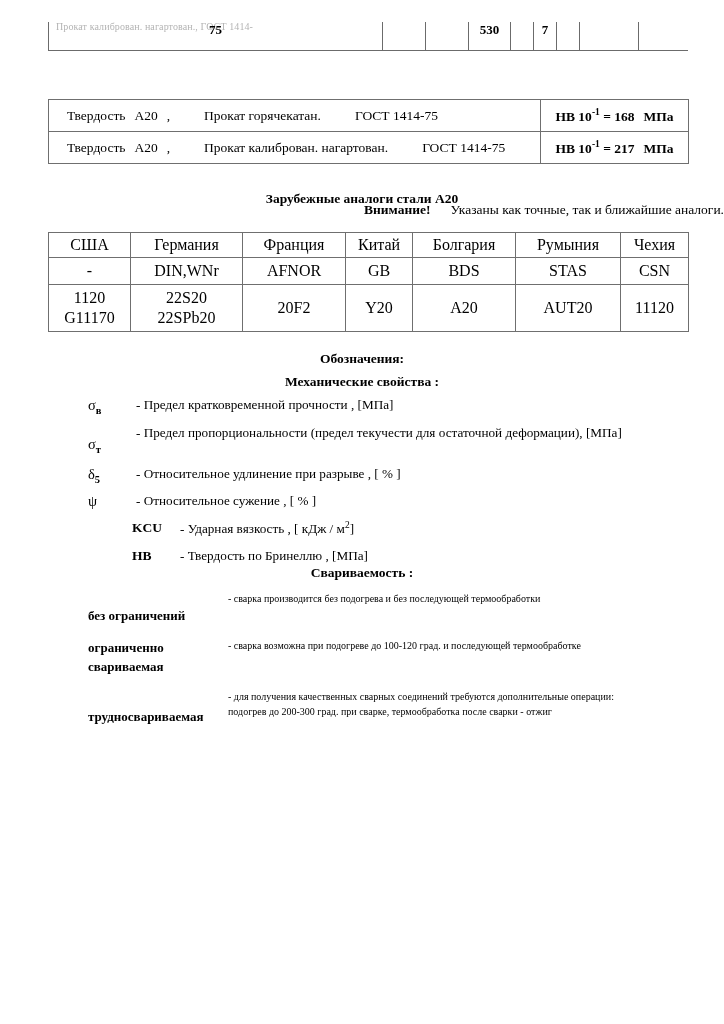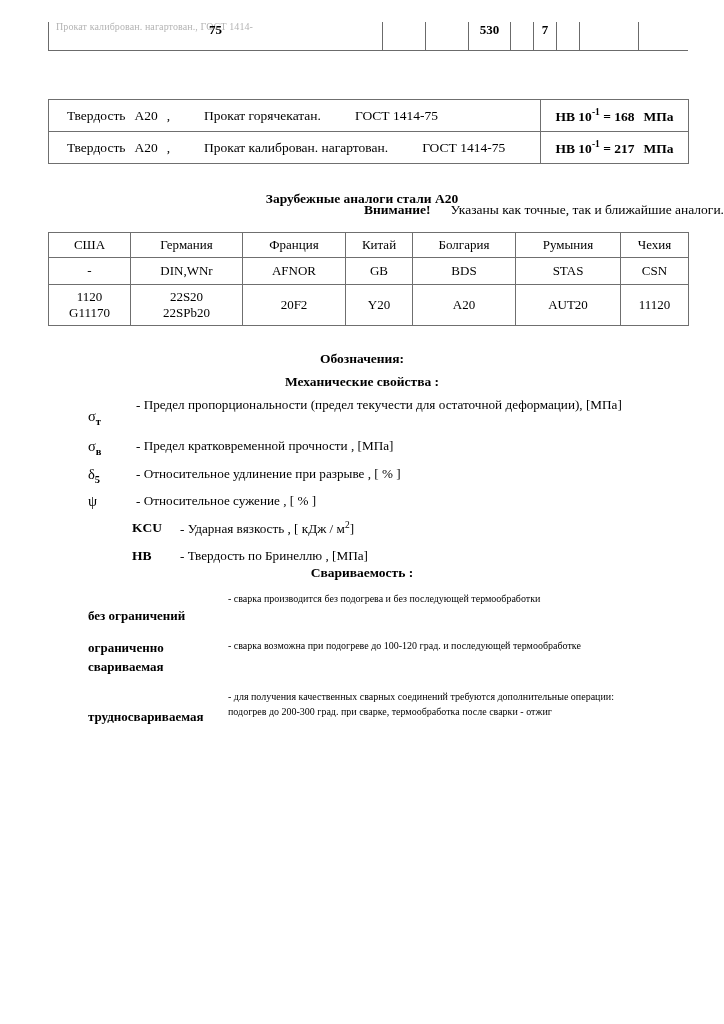--- a/index.html
+++ b/index.html
@@ -114,21 +114,21 @@
     position: absolute;
     left: 48px;
     top: 232px;
     width: 640px;
     border-collapse: collapse;
     table-layout: fixed;
   }
   .analogs td {
     border: 1px solid #6f6f6f;
     text-align: center;
-    font-size: 13px;
+    font-size: 16px;
     vertical-align: middle;
     padding: 0;
   }
   .analogs tr.r-head td { height: 24px; }
   .analogs tr.r-std  td { height: 26px; }
   .analogs tr.r-val  td { height: 34px; line-height: 1.25; padding: 3px 0; }
 
   
   .des-title {
     position: absolute; left: 0; top: 351px; width: 724px;
@@ -309,28 +309,28 @@
       <td>11120</td>
     </tr>
   </tbody>
     </table>
 
   <div class="des-title">Обозначения:</div>
   <div class="des-sub">Механические свойства :</div>
 
   <div class="des-list">
 
+    <div class="des-row">
+      <div class="des-sym"><span class="greek">σ</span><span class="sub">в</span></div>
+      <div class="des-txt">- Предел кратковременной прочности , [МПа]</div>
+    </div>
+
     <div class="des-row two-line">
       <div class="des-sym"><span class="greek">σ</span><span class="sub">т</span></div>
       <div class="des-txt">- Предел пропорциональности (предел текучести для остаточной деформации), [МПа]</div>
-    </div>
-
-    <div class="des-row">
-      <div class="des-sym"><span class="greek">σ</span><span class="sub">в</span></div>
-      <div class="des-txt">- Предел кратковременной прочности , [МПа]</div>
     </div>
 
     <div class="des-row">
       <div class="des-sym"><span class="greek">δ</span><span class="sub">5</span></div>
       <div class="des-txt">- Относительное удлинение при разрыве , [ % ]</div>
     </div>
 
     <div class="des-row">
       <div class="des-sym"><span class="greek">ψ</span></div>
       <div class="des-txt">- Относительное сужение , [ % ]</div>

